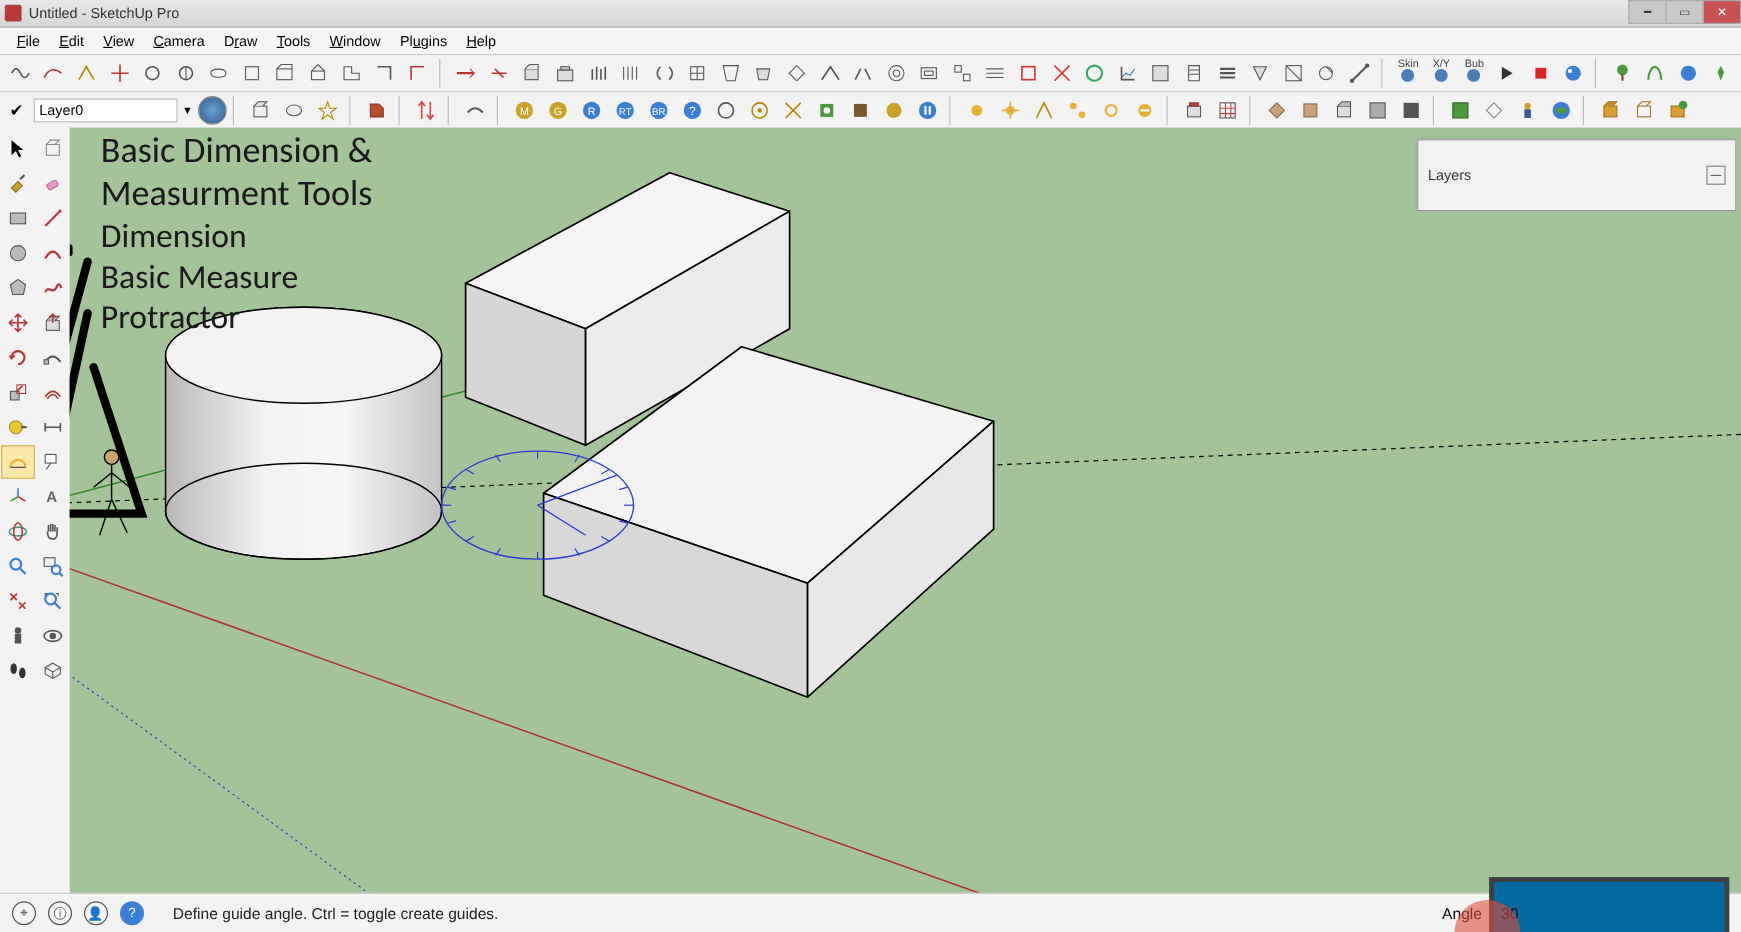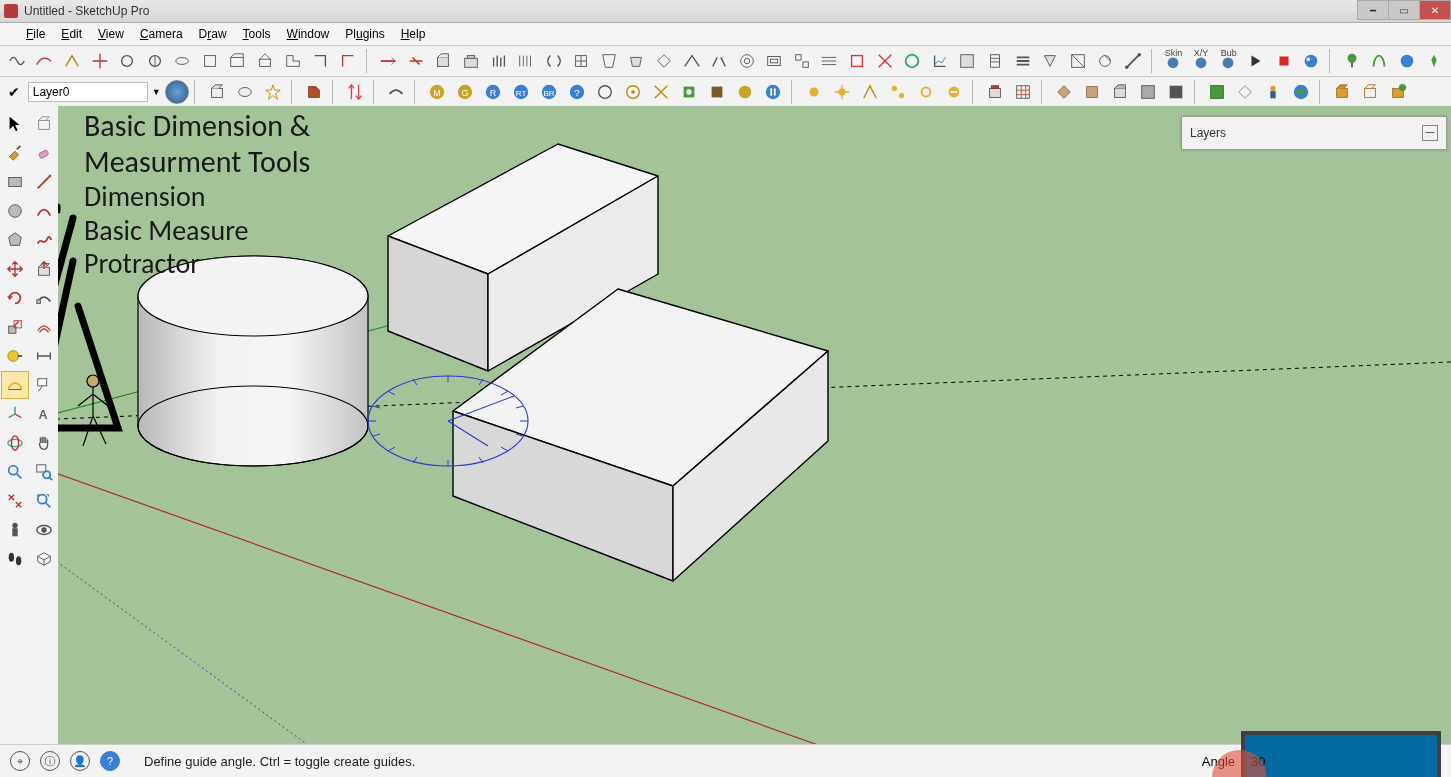--- a/index.html
+++ b/index.html
@@ -2,21 +2,21 @@
 <html><head>
 <meta charset="utf-8">
 <style>
 html,body{margin:0;padding:0;width:1451px;height:777px;font-family:"Segoe UI",Tahoma,Arial,sans-serif;font-size:12px;background:#f0f0f0;overflow:hidden}
 .titlebar{height:22px;background:linear-gradient(#e8e8e8,#d5d5d5);display:flex;align-items:center;padding:0 4px;border-bottom:1px solid #aaa;position:relative}
 .titlebar .icon{width:14px;height:14px;background:#b73a3a;border-radius:2px;margin-right:6px}
 .titlebar .title{color:#333;font-size:12px}
 .winbtns{position:absolute;right:0;top:0;display:flex}
 .winbtn{width:30px;height:18px;background:#c9c9c9;border:1px solid #aaa;margin-left:-1px;display:flex;align-items:center;justify-content:center;font-size:10px;color:#333}
 .winbtn.close{background:#c75050;color:#fff}
-.menubar{height:22px;background:#f5f5f5;display:flex;align-items:center;padding:0 18px;border-bottom:1px solid #ccc}
+.menubar{height:22px;background:#f5f5f5;display:flex;align-items:center;padding:0 6px;border-bottom:1px solid #ccc}
 .menuitem{padding:0 8px;cursor:default}
 .menuitem u{text-decoration:underline}
 .toolbar-row{height:30px;background:#f3f3f3;border-bottom:1px solid #ccc;display:flex;align-items:center;padding:0 4px;gap:2px}
 .tbtn{width:24px;height:24px;border:1px solid transparent;border-radius:3px;display:flex;align-items:center;justify-content:center}
 .tbtn svg{width:18px;height:18px}
 .tsep{width:4px;height:24px;border-left:1px solid #bbb;margin:0 3px}
 .layerbar{display:flex;align-items:center;gap:4px}
 .layerbar .chk{font-size:14px;margin:0 4px}
 .layerbar input{width:110px;height:18px;border:1px solid #bbb;padding:0 4px;font-size:12px}
 .globebtn{width:22px;height:22px;border-radius:50%;background:radial-gradient(#6aa1d4,#2b5a8a);border:1px solid #888}
@@ -25,21 +25,21 @@
 .lefttools{position:absolute;top:106px;left:0;width:58px;bottom:32px;background:#f3f3f3;border-right:1px solid #ccc;display:grid;grid-template-columns:28px 28px;grid-auto-rows:28px;justify-content:center;align-content:start;padding-top:4px;gap:1px}
 .lt{width:26px;height:26px;display:flex;align-items:center;justify-content:center;border:1px solid transparent}
 .lt.sel{background:#fce9a9;border-color:#d6b24c}
 .statusbar{position:absolute;left:0;right:0;bottom:0;height:32px;background:#f3f3f3;border-top:1px solid #ccc;display:flex;align-items:center;padding:0 10px;gap:10px}
 .statusbar .sicon{width:18px;height:18px;border:1.5px solid #555;border-radius:50%;display:flex;align-items:center;justify-content:center;font-size:11px;color:#555}
 .statusbar .msg{flex:1;font-size:13px;color:#222;padding-left:14px}
 .vcb{display:flex;align-items:center;gap:6px;position:relative}
 .vcb .lbl{font-size:13px}
 .vcb input{width:180px;height:20px;border:4px solid #404040;background:#0369a1;padding:16px 6px;font-size:13px}
 .redspot{position:absolute;width:55px;height:55px;border-radius:50%;background:rgba(220,80,60,.6);right:174px;bottom:-14px;pointer-events:none}
-.layerspanel{position:absolute;top:116px;right:4px;width:248px;height:24px;background:#f2f2f2;border:1px solid #999;box-shadow:0 0 3px rgba(0,0,0,.2);display:flex;align-items:center;padding:4px 8px}
+.layerspanel{position:absolute;top:116px;right:4px;width:248px;height:24px;background:#f2f2f2;border:1px solid #999;box-shadow:0 0 3px rgba(0,0,0,.2);display:flex;align-items:center;padding:17px 8px}
 .layerspanel .title{flex:1;font-size:12px;color:#333}
 .layerspanel .mini{width:14px;height:14px;border:1px solid #888;margin-left:4px;font-size:9px;text-align:center;line-height:12px}
 .annot{position:absolute;top:2px;left:26px;font-family:"Calibri",Arial,sans-serif;color:#1a1a1a;line-height:1.2;pointer-events:none}
 .annot .h{font-weight:400;font-size:30px}
 .annot .l{font-size:28px;font-weight:400}
 .tlabel{position:absolute;font-size:9px;color:#444;text-align:center;width:24px;top:-1px}
 </style>
 </head>
 <body>
 

